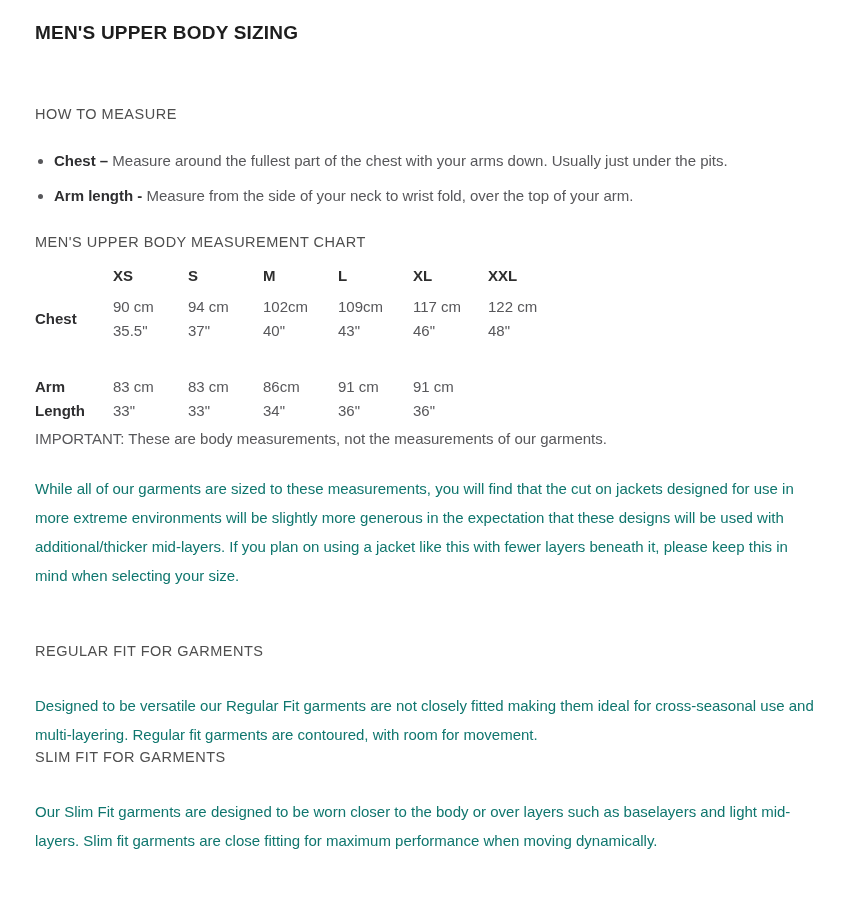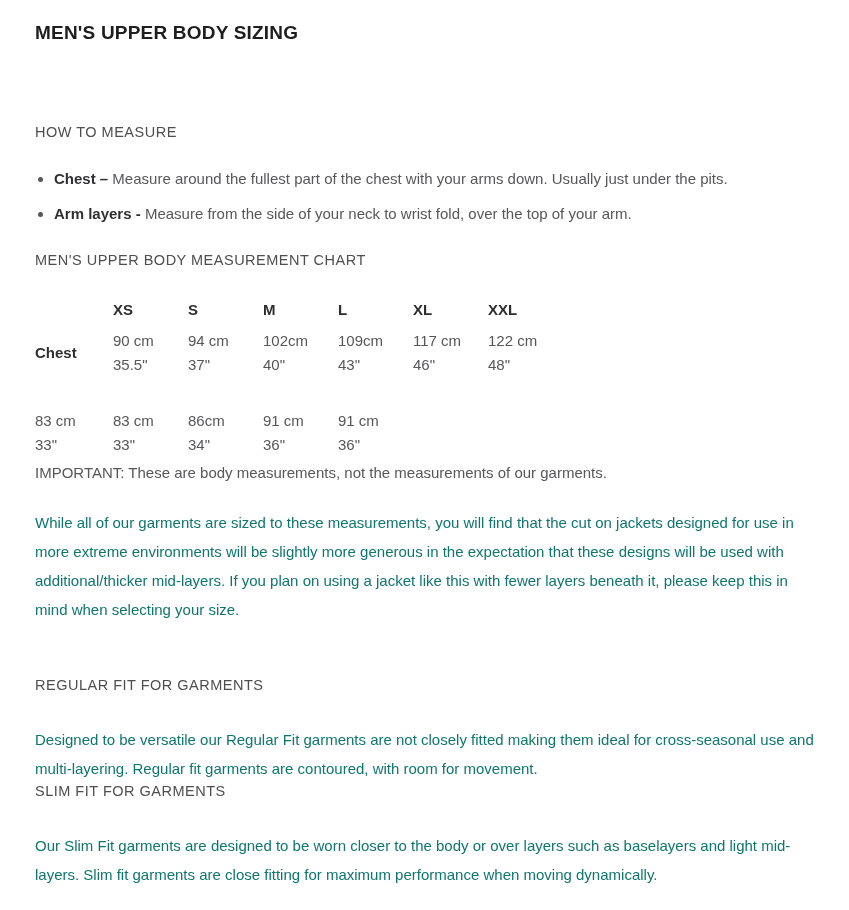--- a/index.html
+++ b/index.html
@@ -28,39 +28,39 @@
     letter-spacing: 0.2px;
   }
   .section-heading {
     margin: 0;
     font-size: 14.5px;
     line-height: 17px;
     font-weight: 400;
     color: #4e4e4e;
     letter-spacing: 0.5px;
   }
-  #how-heading { margin-top: 81px; }
+  #how-heading { margin-top: 63px; }
   .measure-list {
     margin: 29px 0 0 0;
     padding-left: 19px;
     color: #57575a;
     font-size: 15px;
   }
   .measure-list li {
     line-height: 17px;
     margin-bottom: 18px;
   }
   .measure-list b {
     color: #2f2f31;
     font-weight: 700;
   }
   #chart-heading { margin-top: 30px; }
 
   .size-table {
-    margin-top: 32px;
+    margin-top: 16px;
     font-size: 15px;
   }
   .t-row {
     display: grid;
     grid-template-columns: 78px repeat(6, 75px);
   }
   .t-head {
     margin-bottom: 11px;
   }
   .t-head .t-cell {
@@ -105,21 +105,21 @@
 <body>
 
 <div class="page">
 
   <h1 class="page-title">MEN'S UPPER BODY SIZING</h1>
 
   <h2 class="section-heading" id="how-heading">HOW TO MEASURE</h2>
 
   <ul class="measure-list">
     <li><b>Chest –</b> <span>Measure around the fullest part of the chest with your arms down. Usually just under the pits.</span></li>
-    <li><b>Arm layers -</b> <span>Measure from the side of your neck to wrist fold, over the top of your arm.</span></li>
+    <li><b>Arm length -</b> <span>Measure from the side of your neck to wrist fold, over the top of your arm.</span></li>
   </ul>
 
   <h2 class="section-heading" id="chart-heading">MEN'S UPPER BODY MEASUREMENT CHART</h2>
 
   <div class="size-table">
     <div class="t-row t-head">
       <div class="t-label"></div>
       <div class="t-cell">XS</div>
       <div class="t-cell">S</div>
       <div class="t-cell">M</div>
@@ -150,20 +150,21 @@
         <div>117 cm</div>
         <div>46"</div>
       </div>
       <div class="t-cell">
         <div>122 cm</div>
         <div>48"</div>
       </div>
     </div>
 
     <div class="t-row row-arm">
+      <div class="t-label">Arm Length</div>
       <div class="t-cell">
         <div>83 cm</div>
         <div>33"</div>
       </div>
       <div class="t-cell">
         <div>83 cm</div>
         <div>33"</div>
       </div>
       <div class="t-cell">
         <div>86cm</div>

